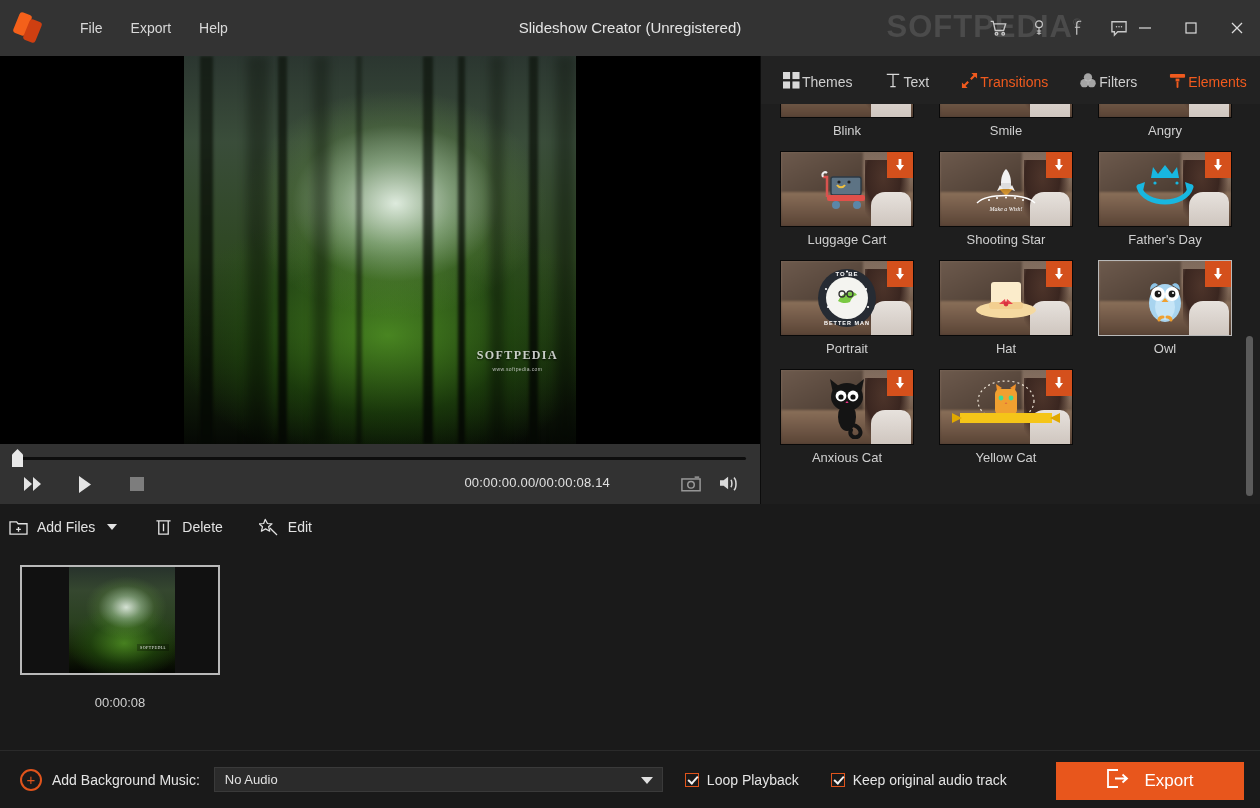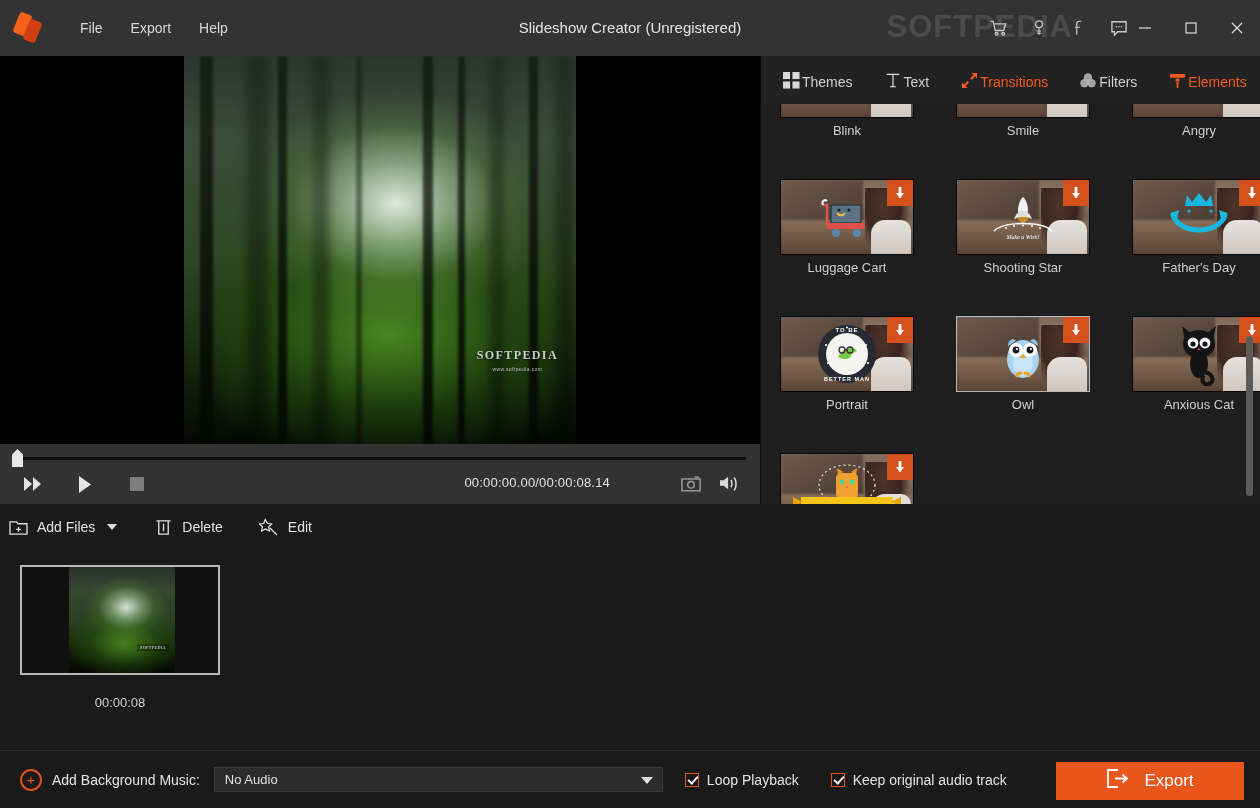--- a/index.html
+++ b/index.html
@@ -106,21 +106,20 @@
   .tab.active { color: #f05a1e; }
   .tab .ticon { width: 20px; height: 20px; display: flex; align-items: center; justify-content: center; }
 
   #grid-scroll {
     position: absolute; left: 0; top: 48px; width: 500px; height: 400px; overflow: hidden; background: #1e1e1e;
   }
   #grid {
     position: absolute; left: 12px; top: -62px; width: 466px;
     display: grid; grid-template-columns: repeat(3, 148px); column-gap: 0px; row-gap: 0px;
     justify-content: space-between;
-    gap: 28px;
   }
   .cell { width: 148px; margin-bottom: 13px; }
   .thumb {
     position: relative; width: 134px; height: 76px; margin: 0 auto;
     border: 1px solid #090909; overflow: hidden;
     background: linear-gradient(to bottom, #7e6a5c 0%, #8b7362 28%, #6d5646 58%, #4b3a30 100%);
   }
   .cell.selected .thumb { border: 1px solid #b9b9b9; }
   .thumb .rock { position: absolute; left: 0; top: 0; width: 62%; height: 58%;
     background: linear-gradient(to bottom right, #6d5a4d, #4a3b31); filter: blur(1px); }
@@ -502,20 +501,43 @@
                 </svg>
               </div>
               <div class="dlbadge">
                 <svg width="14" height="14" viewBox="0 0 14 14" fill="#fff">
                   <path d="M5.6 1h2.8v6h2.6L7 12.4 3 7h2.6z"></path>
                 </svg>
               </div>
             </div>
             <div class="clabel">Portrait</div>
           </div>
+          <div class="cell">
+            <div class="thumb">
+              <div class="rock"></div>
+              <div class="ground"></div>
+              <div class="person"></div>
+              <div class="art">
+                <svg width="74" height="48" viewBox="0 0 74 48">
+                  <ellipse cx="37" cy="36" rx="30" ry="8" fill="#f5d9a0"></ellipse>
+                  <rect x="22" y="8" width="30" height="24" rx="3" fill="#fbeccb"></rect>
+                  <rect x="20" y="28" width="34" height="7" rx="3" fill="#f2cf90"></rect>
+                  <path d="M30 30l6-5 1 5z" fill="#e8434e"></path>
+                  <path d="M44 30l-6-5-1 5z" fill="#e8434e"></path>
+                  <circle cx="37" cy="30" r="2.4" fill="#d9333f"></circle>
+                </svg>
+              </div>
+              <div class="dlbadge">
+                <svg width="14" height="14" viewBox="0 0 14 14" fill="#fff">
+                  <path d="M5.6 1h2.8v6h2.6L7 12.4 3 7h2.6z"></path>
+                </svg>
+              </div>
+            </div>
+            <div class="clabel">Hat</div>
+          </div>
           <div class="cell selected">
             <div class="thumb">
               <div class="rock"></div>
               <div class="ground"></div>
               <div class="person"></div>
               <div class="art">
                 <svg width="56" height="56" viewBox="0 0 56 56">
                   <ellipse cx="28" cy="33" rx="16" ry="19" fill="#a8d4ef"></ellipse>
                   <ellipse cx="28" cy="37" rx="10" ry="13" fill="#c6e5f7"></ellipse>
                   <path d="M13 20c0-6 5-9 8-5M43 20c0-6-5-9-8-5" fill="#8cc3e6"></path>

